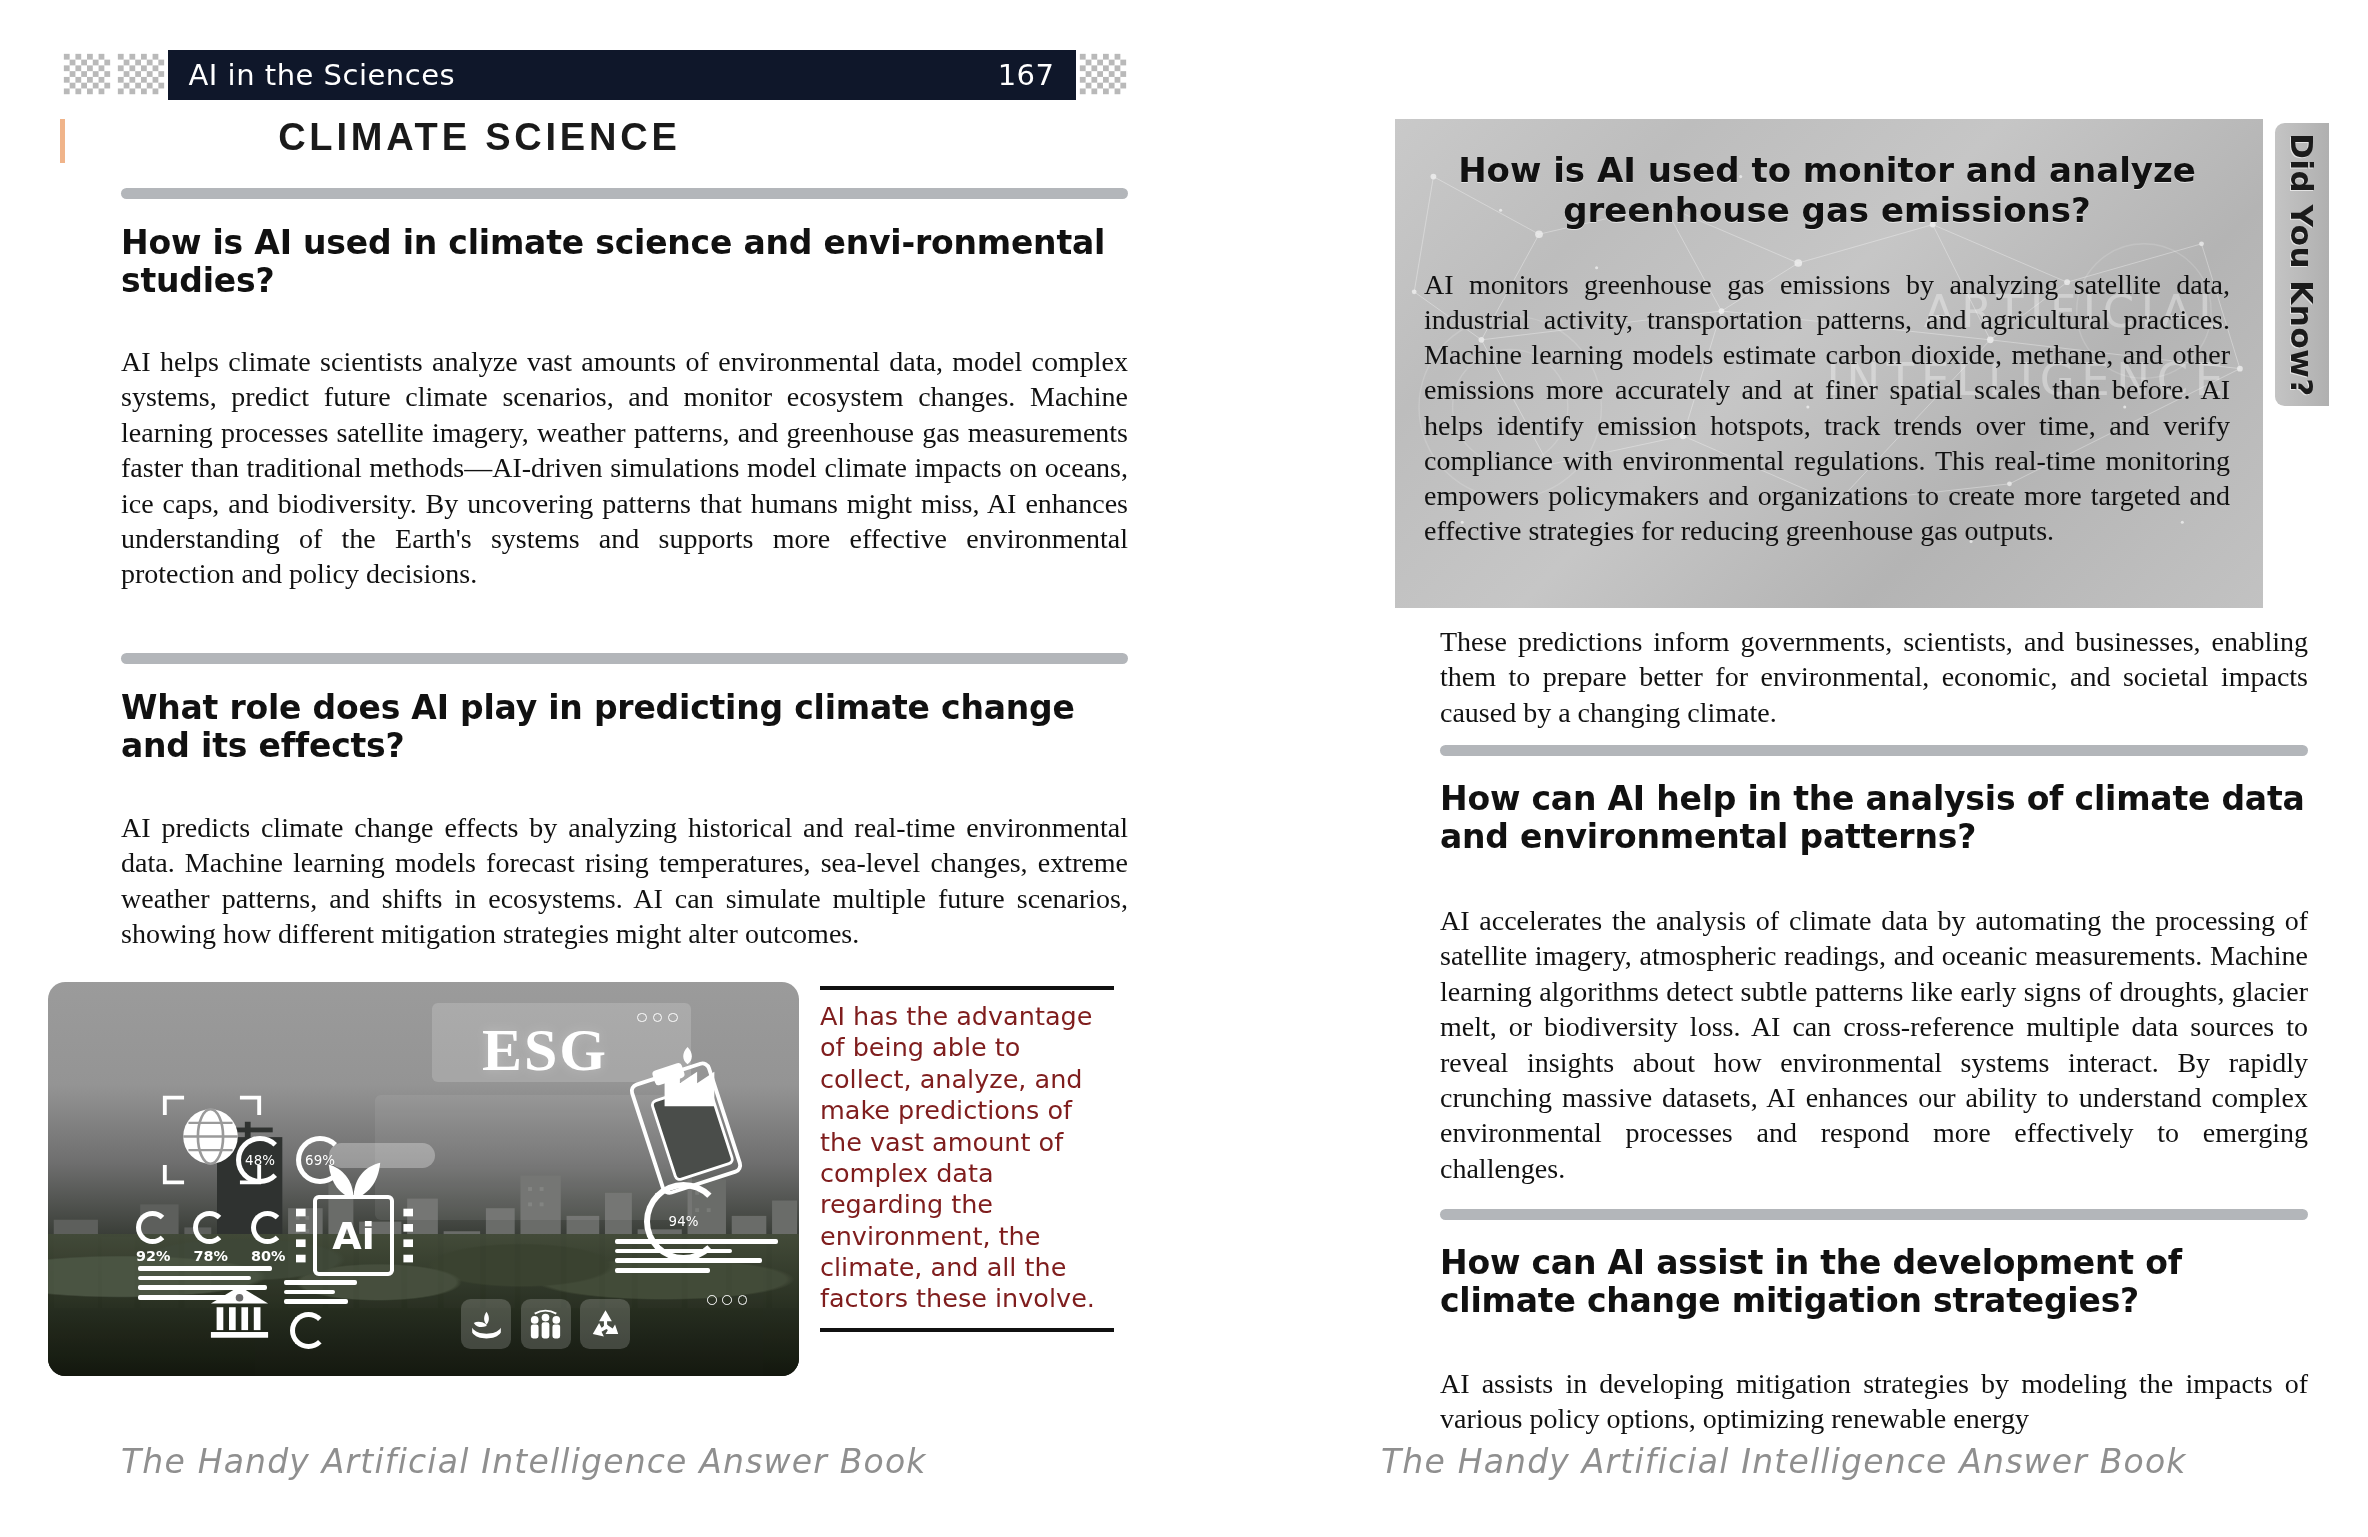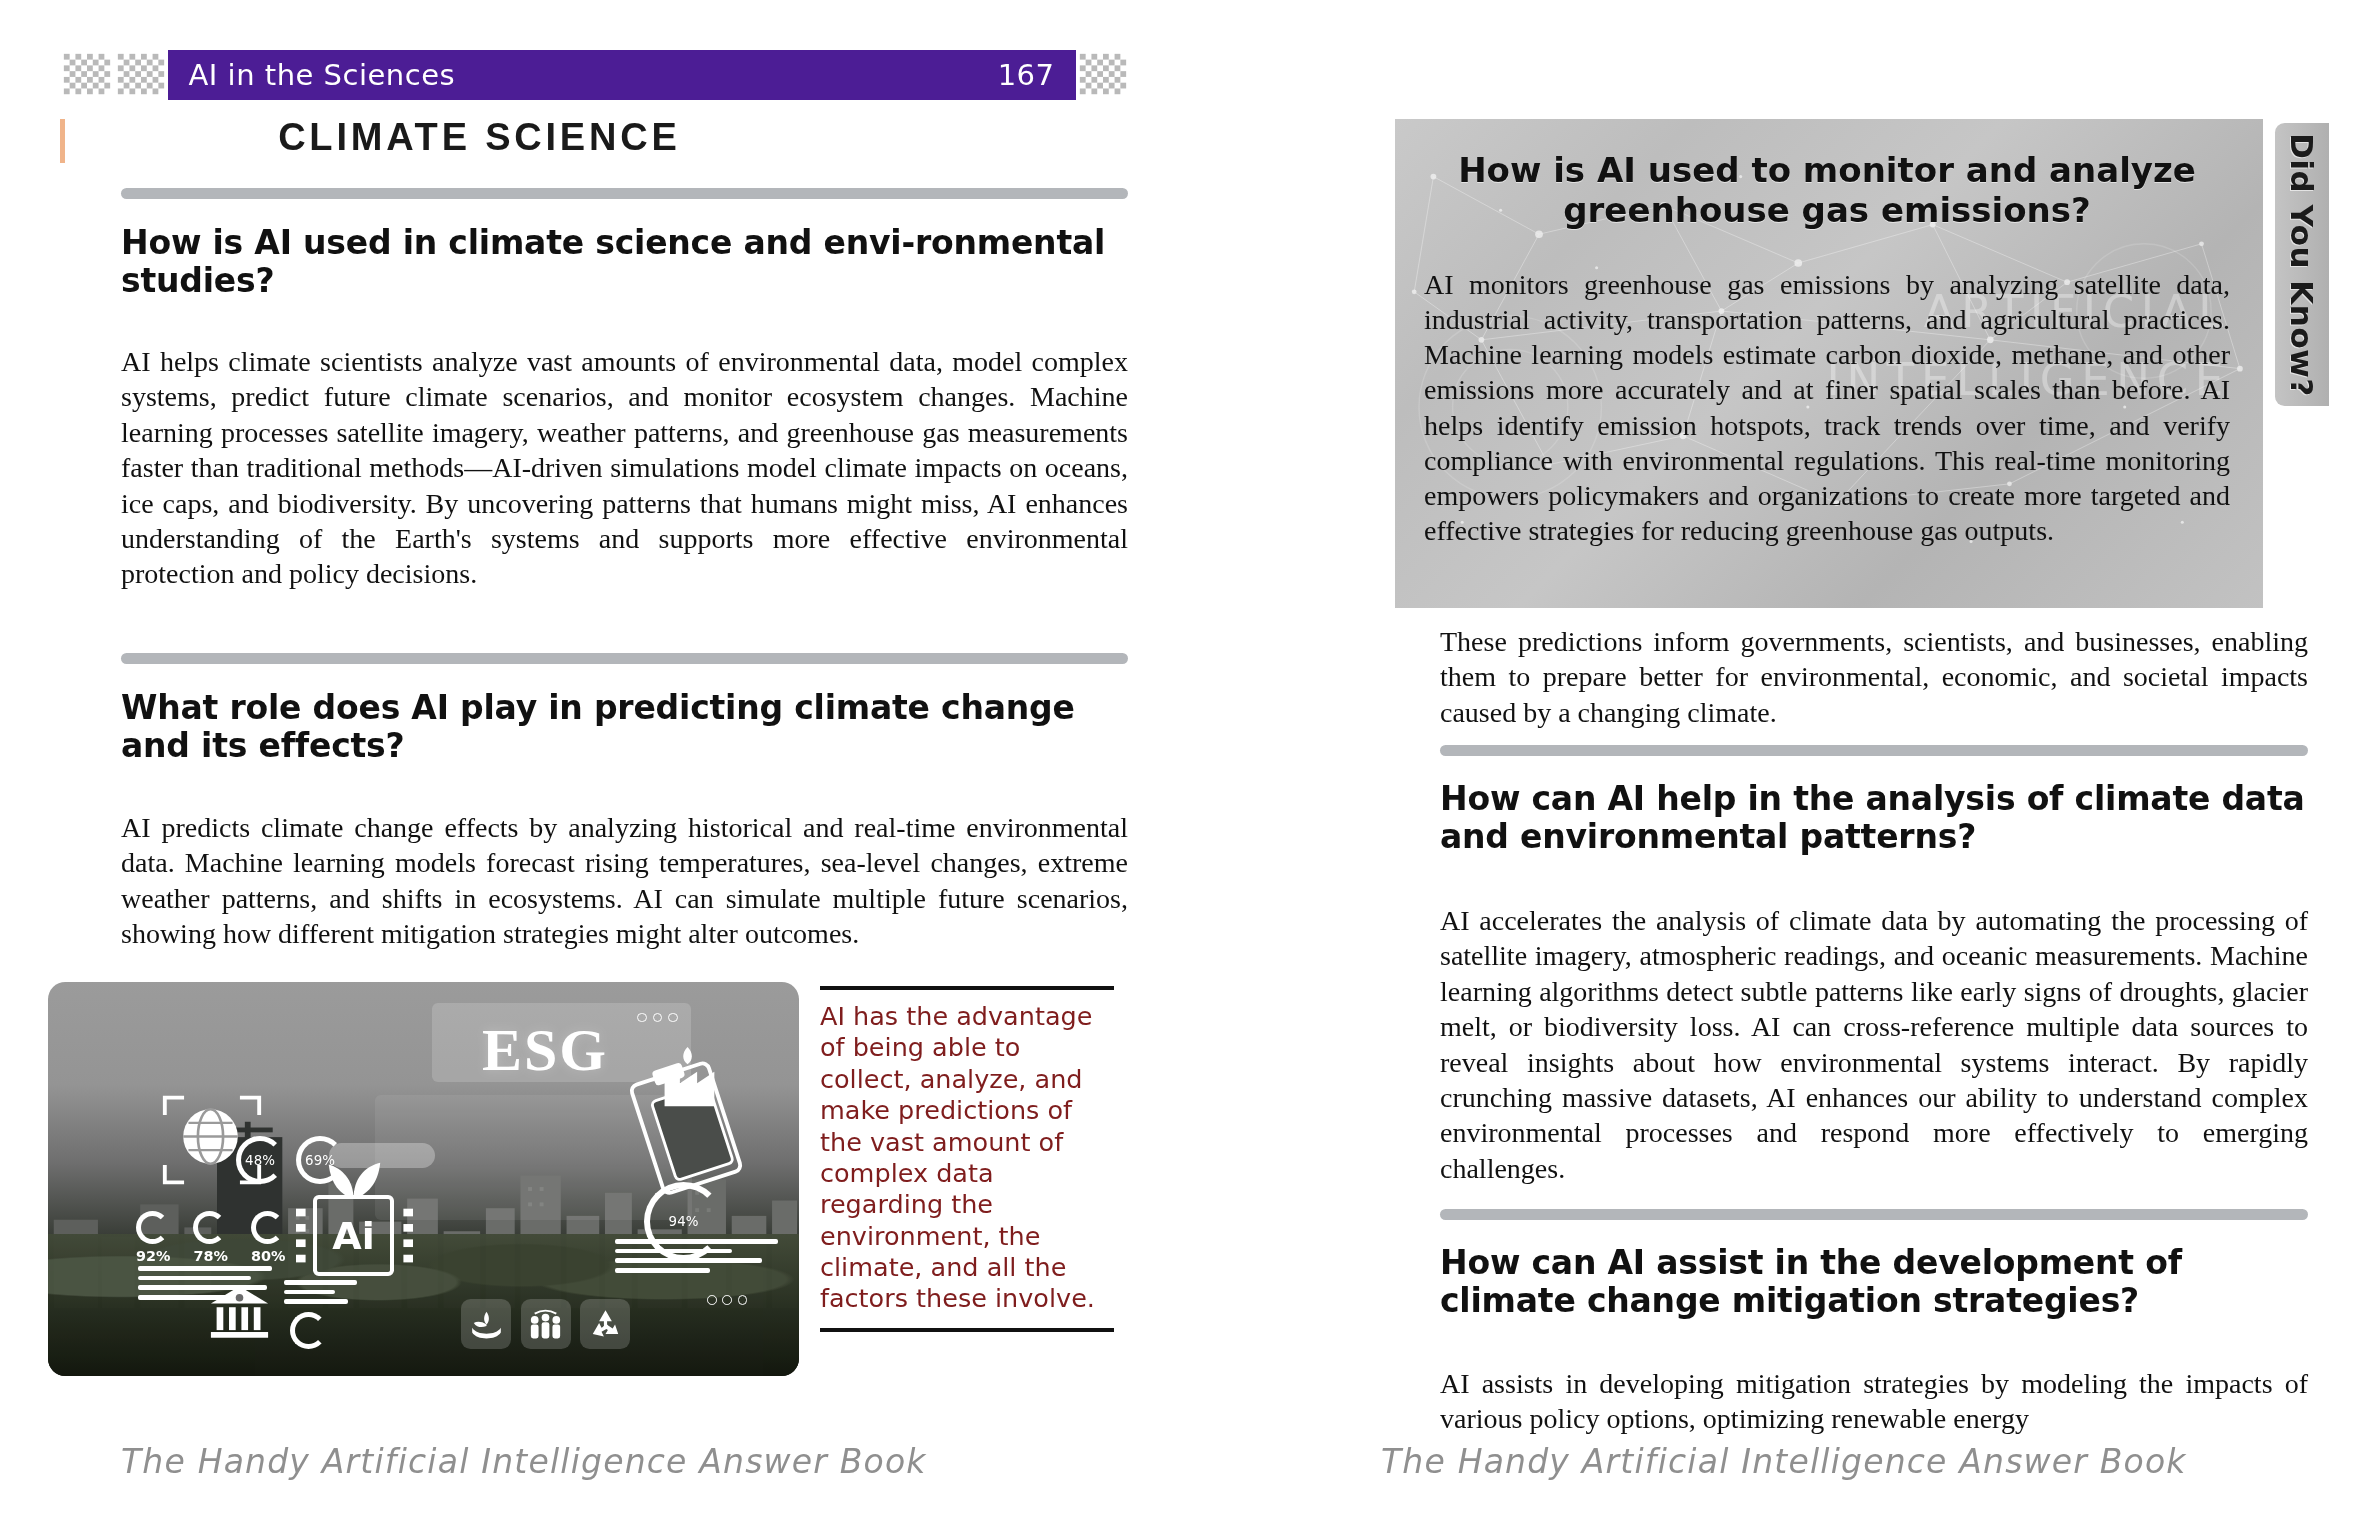--- a/index.html
+++ b/index.html
@@ -45,21 +45,21 @@
     background-color: #ffffff;
     background-image:
       repeating-linear-gradient(90deg, rgba(0,0,0,0) 0 0);
     position: relative;
     overflow: hidden;
   }
   .pixel-deco svg { display: block; width: 100%; height: 100%; }
 
   .runhead-bar {
     flex: 1 1 auto;
-    background: #4c1d95;
+    background: #0f172a;
     display: flex;
     align-items: center;
     padding: 0 21px;
     color: #ffffff;
   }
   .runhead-bar .rh-text {
     font-family: "DejaVu Sans", sans-serif;
     font-size: 29px;
     font-weight: 400;
     letter-spacing: 0.5px;

